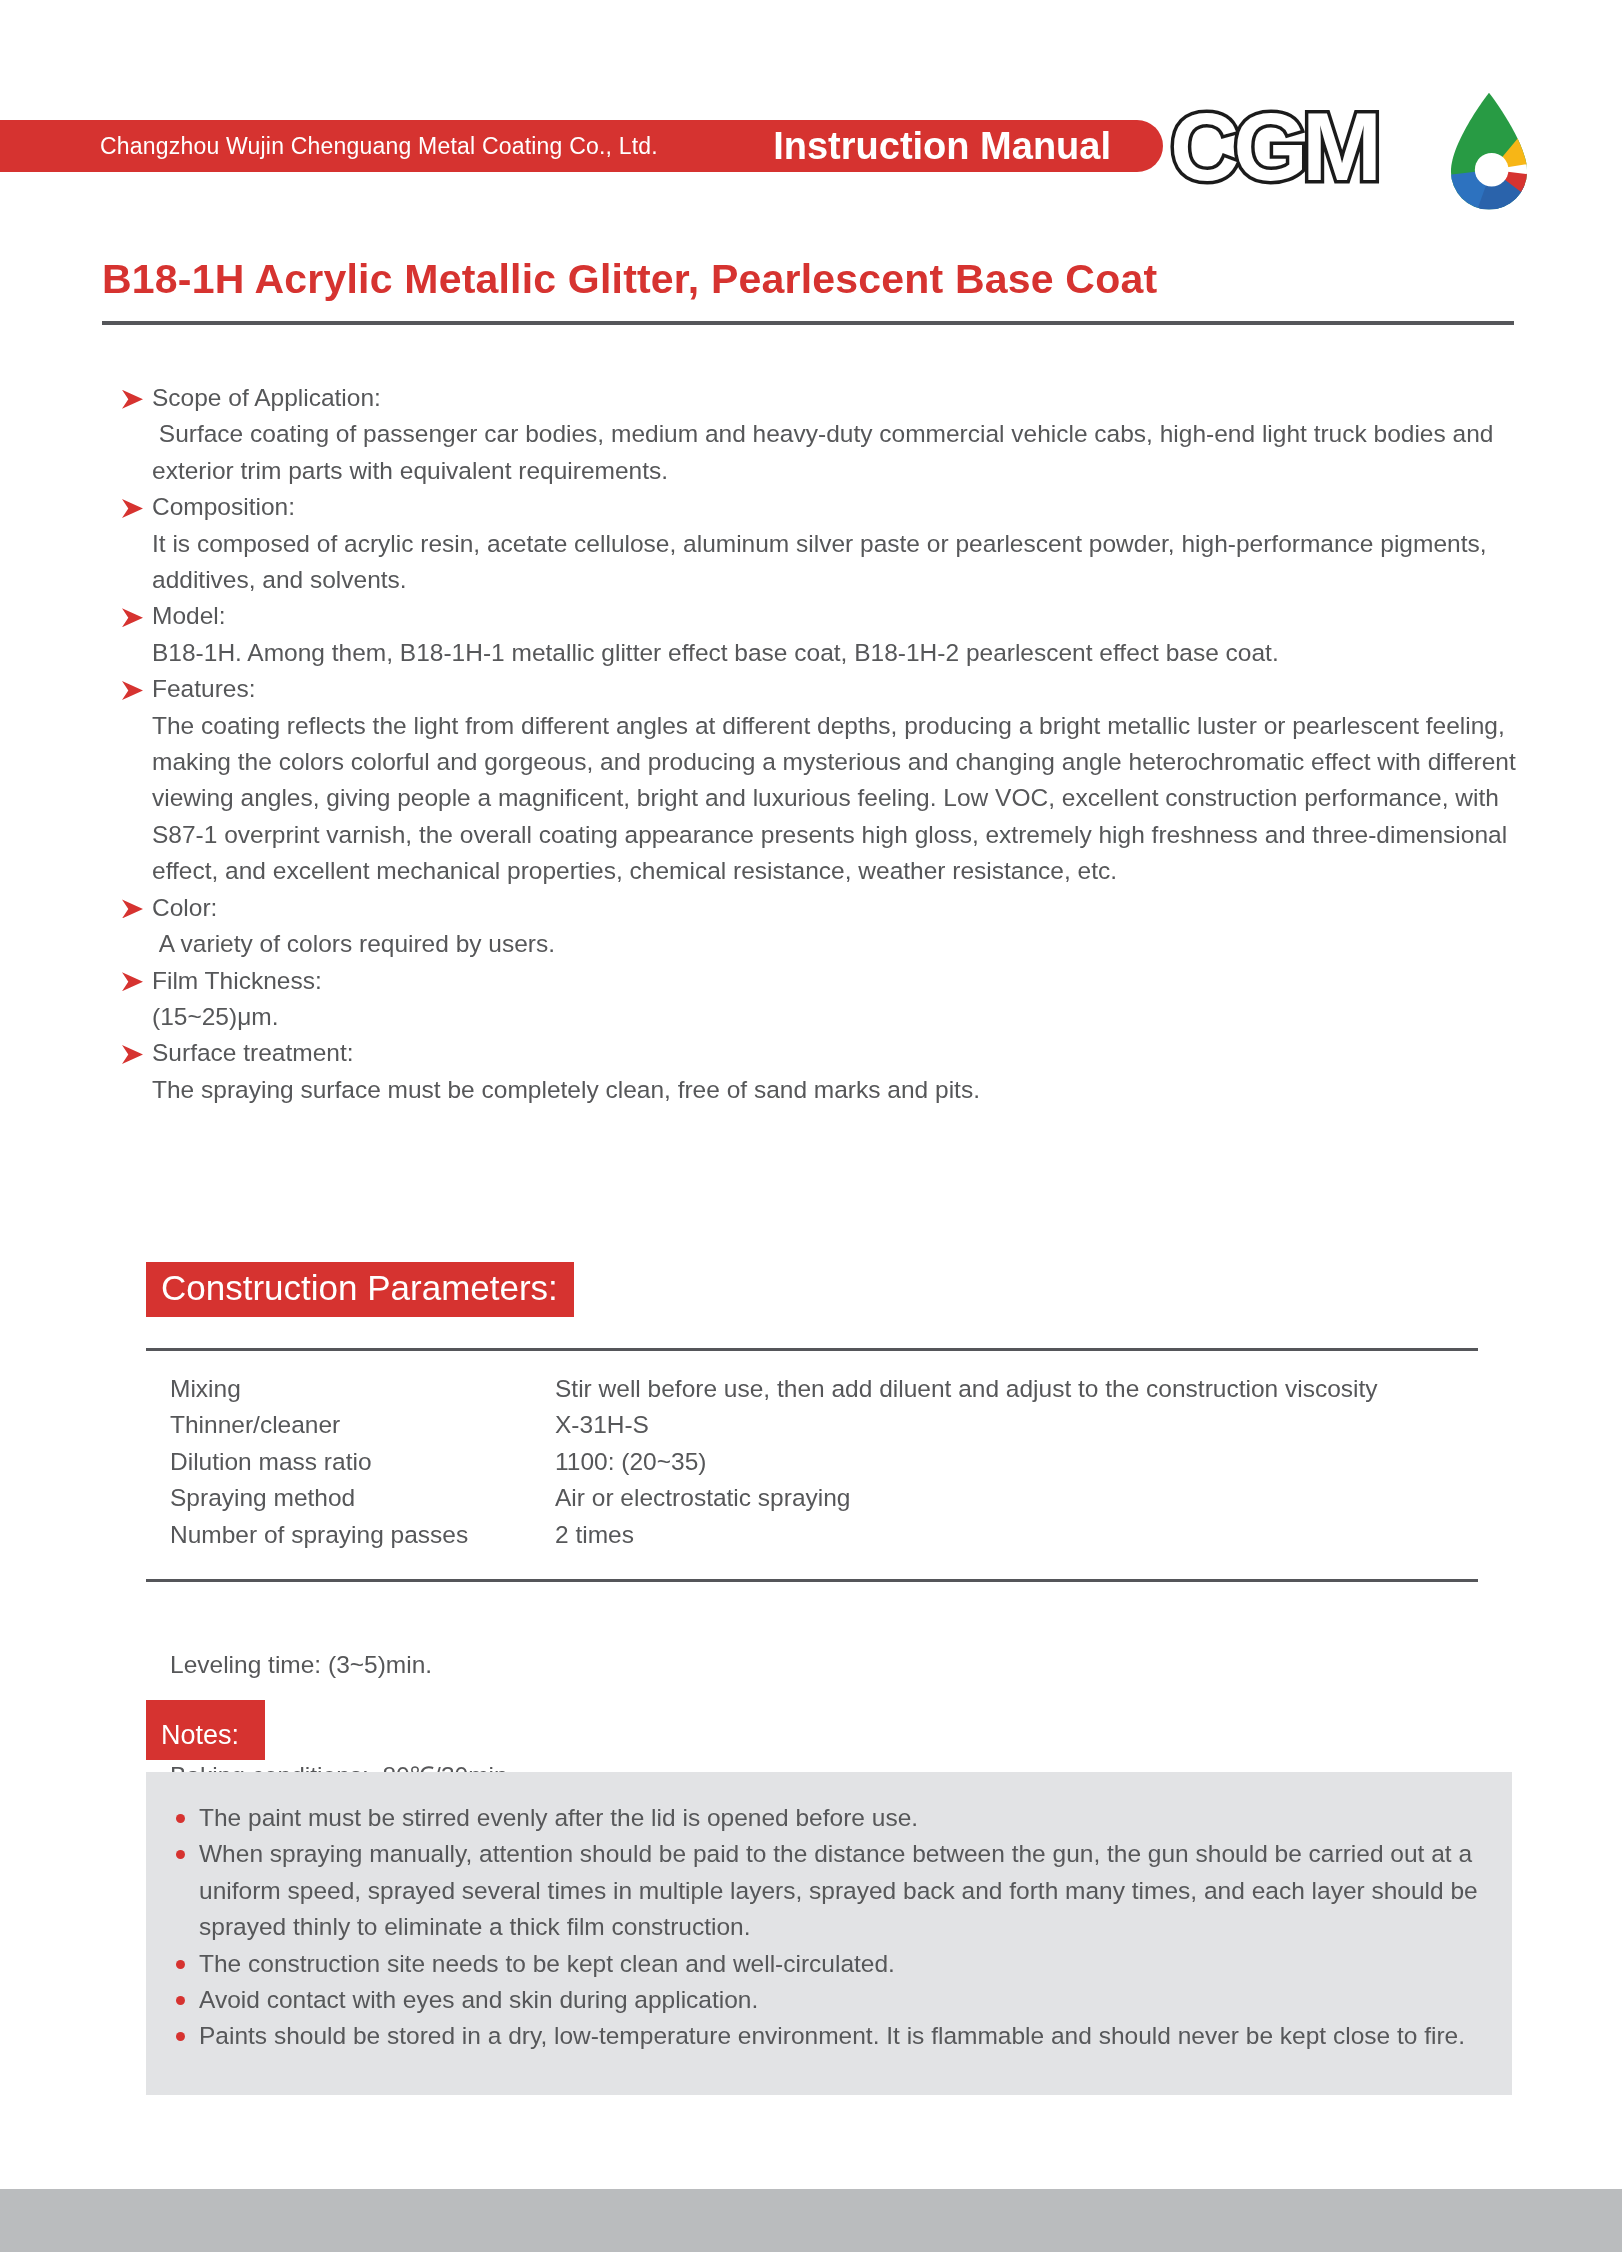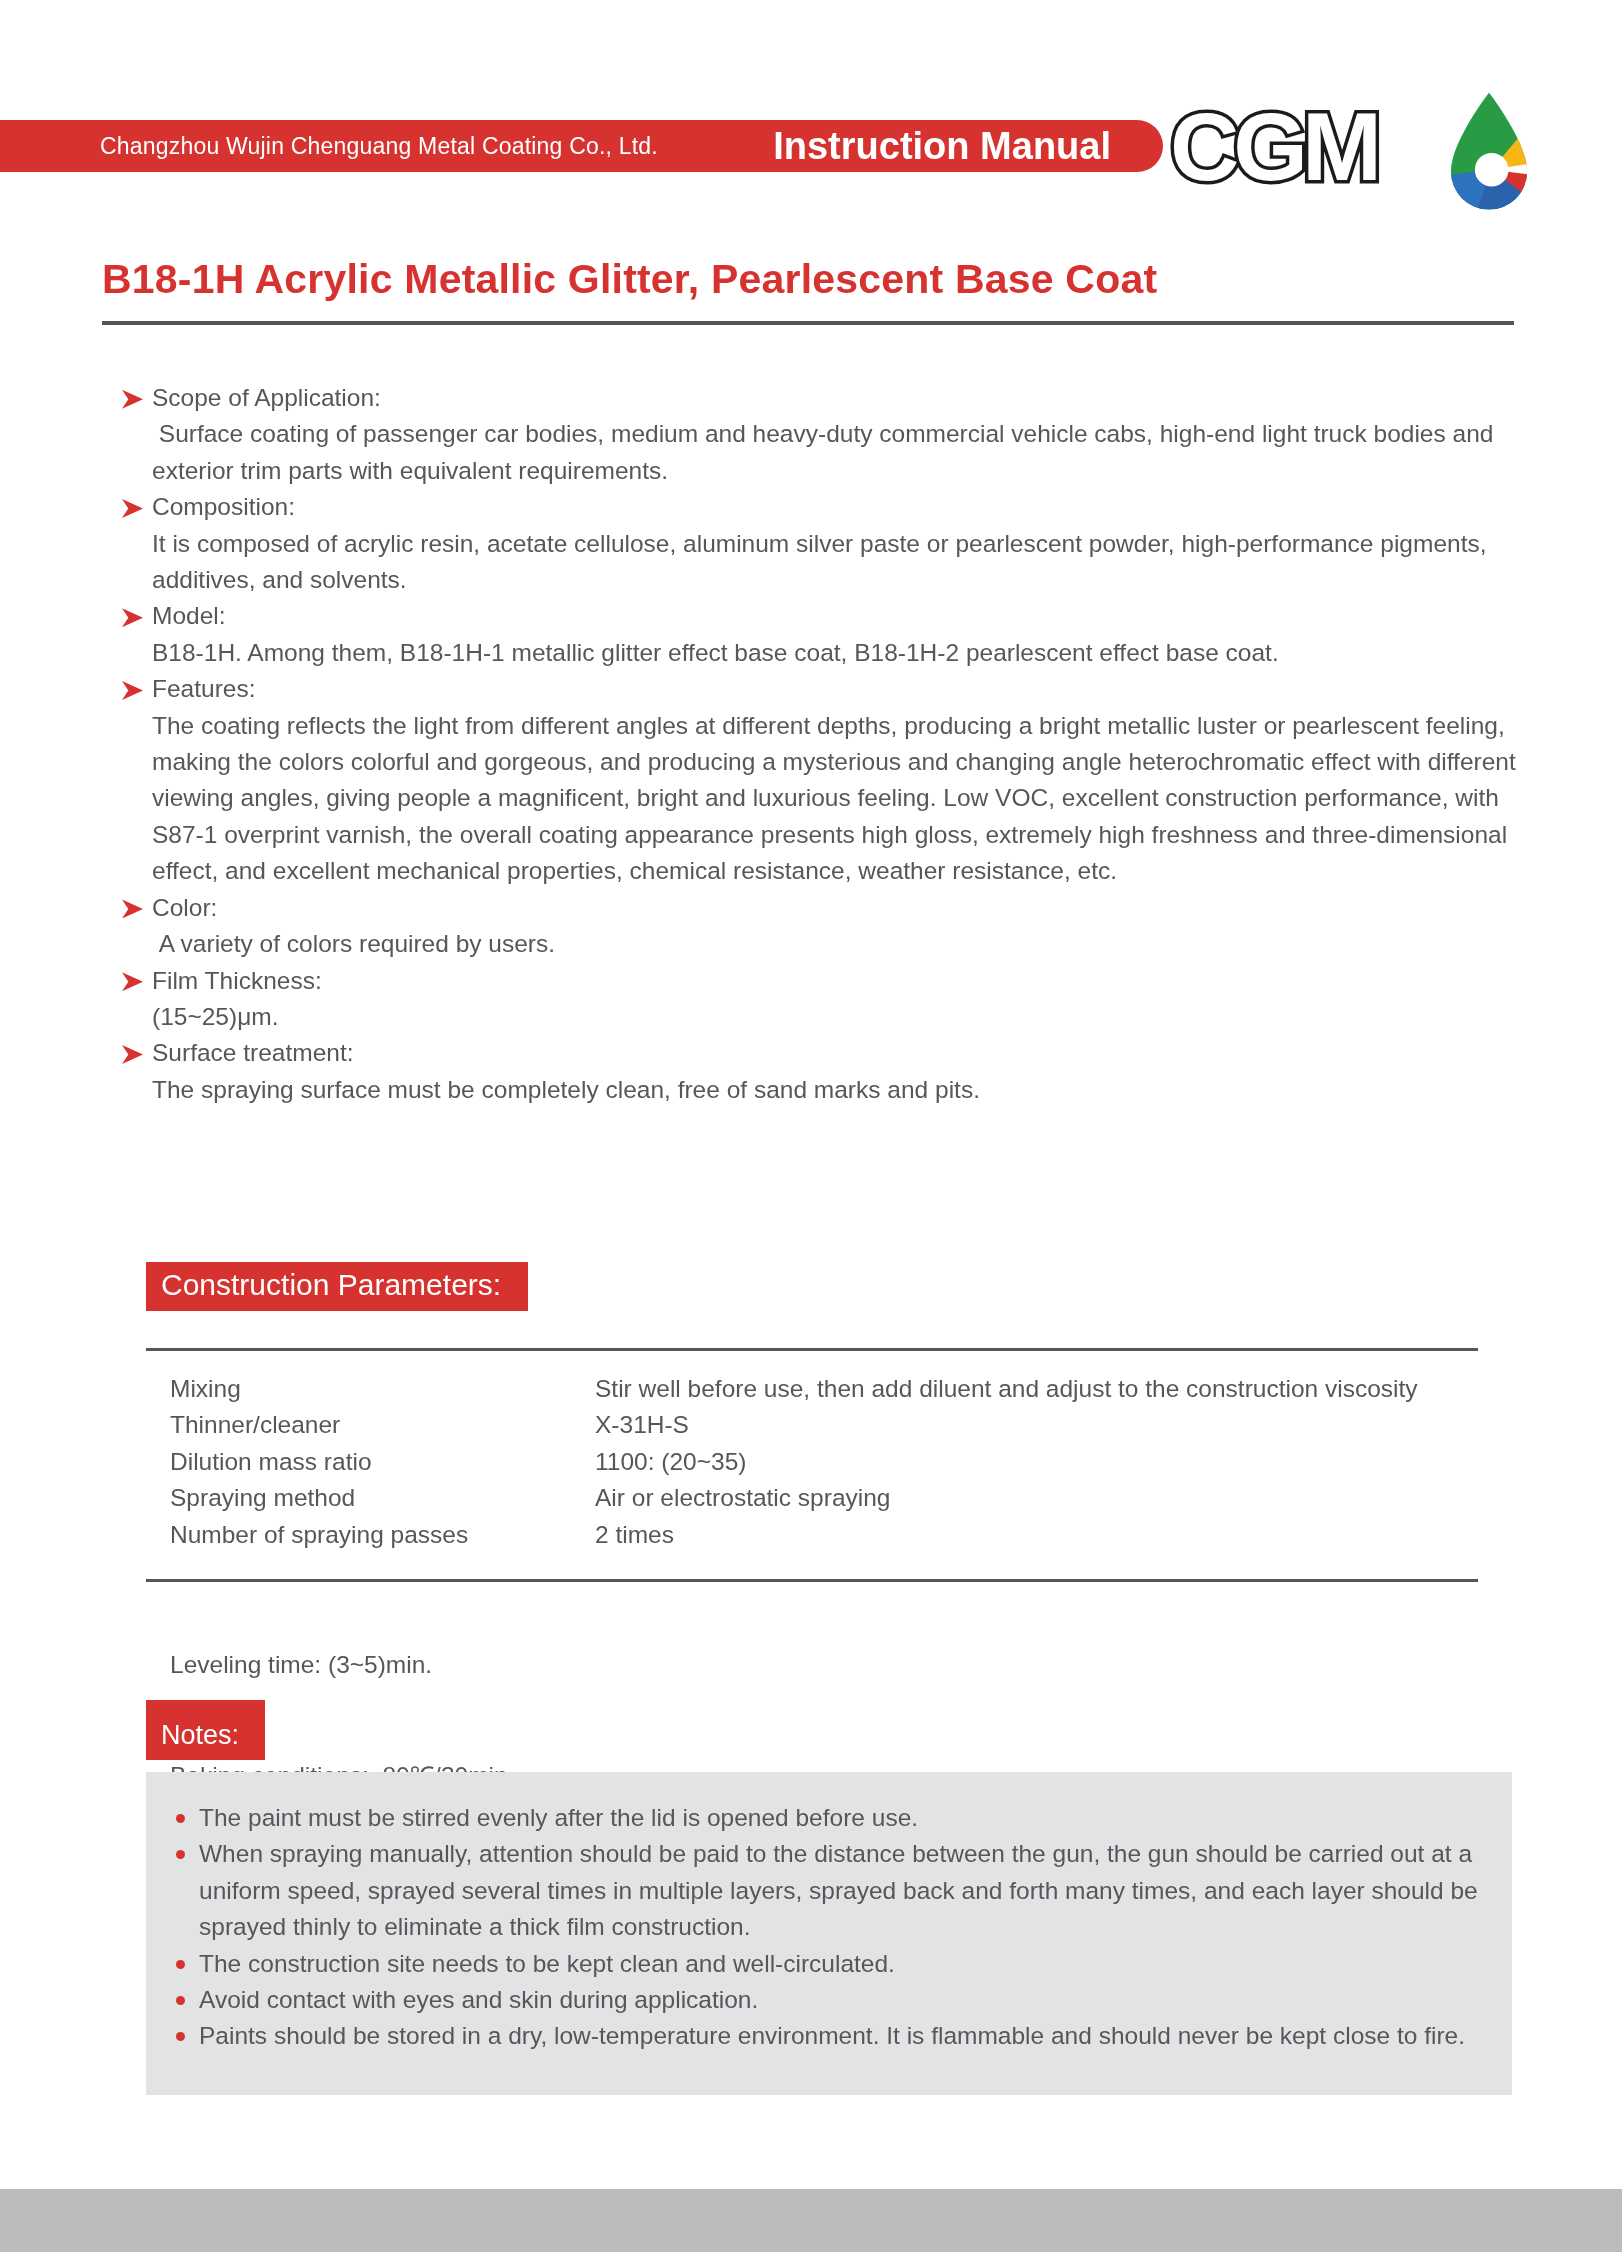--- a/index.html
+++ b/index.html
@@ -47,31 +47,31 @@
     display:inline-block;width:21px;height:19px;flex:0 0 21px;
     background:var(--red);
     clip-path:polygon(0% 0%,100% 50%,0% 100%,30% 50%);
     margin-right:9px;margin-top:2px;
   }
   .sec-body{margin-left:30px;white-space:pre-wrap;}
   
   .cp-heading{
     position:absolute;left:146px;top:1262px;
     background:var(--red);color:#fff;
-    font-size:30px;padding:6px 27px 9px 15px;
+    font-size:35px;padding:6px 16px 9px 15px;
   }
   .cp-table{
     position:absolute;left:146px;top:1348px;width:1332px;
     border-top:3px solid var(--rule);
     border-bottom:3px solid var(--rule);
     padding:20px 0 26px 24px;
     box-sizing:border-box;
     font-size:24.5px;line-height:36.4px;
   }
-  .cp-row{display:grid;grid-template-columns:385px 1fr;gap:40px;}
+  .cp-row{display:grid;grid-template-columns:385px 1fr;}
   .post-table{position:absolute;left:170px;top:1572px;
     font-size:24.5px;line-height:37px;white-space:pre-wrap;}
   
   .notes-heading{
     position:absolute;left:146px;top:1700px;
     background:var(--red);color:#fff;
     font-size:27px;padding:20px 26px 9px 15px;
   }
   .notes-panel{
     position:absolute;left:146px;top:1772px;width:1366px;

